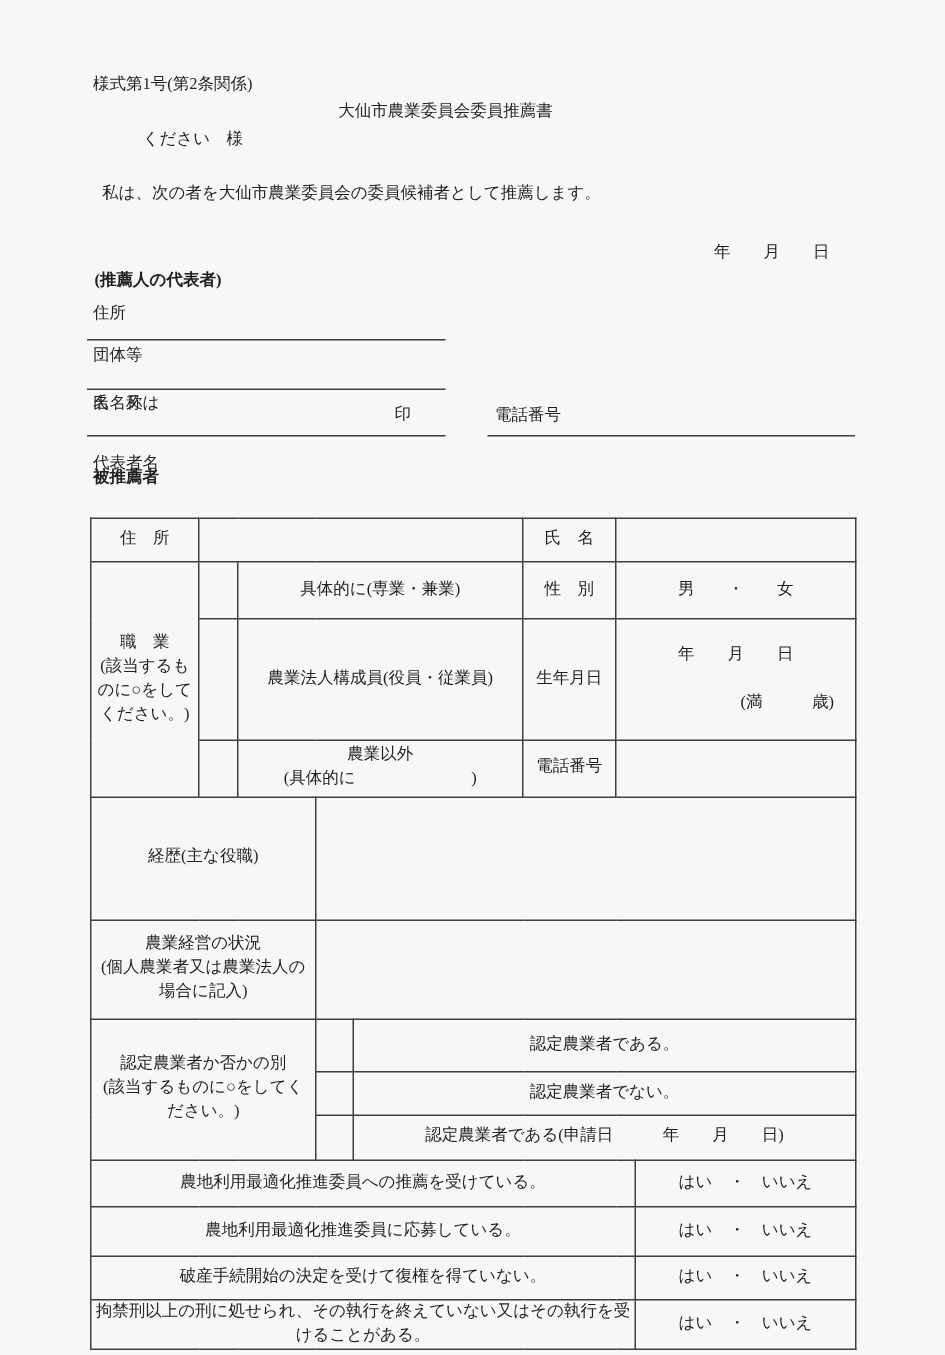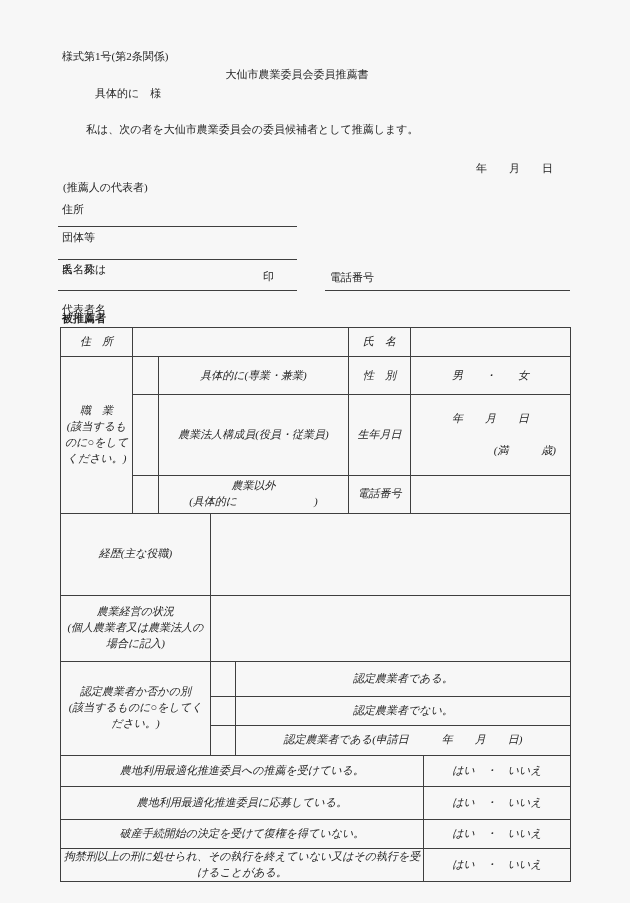--- a/index.html
+++ b/index.html
@@ -9,23 +9,23 @@
     font-family:"Liberation Serif","DejaVu Serif",serif;
     color:#1f1f1f;
     position:relative;
     overflow:hidden;
   }
   .abs{position:absolute;}
   .t{font-size:11px;line-height:1.3;white-space:pre;}
   .center594{left:0;width:594px;text-align:center;}
   .uline{position:absolute;height:0;border-bottom:1px solid #3f3f3f;}
   table.form{
-    position:absolute;left:60px;top:327px;
+    position:absolute;left:60px;top:345px;
     width:511px;
-    border-collapse:collapse;table-layout:fixed;font-style:italic;
+    border-collapse:collapse;table-layout:fixed;
   }
   table.form td{
     border:1px solid #3f3f3f;
     font-size:11px;
     line-height:1.45;
     text-align:center;
     vertical-align:middle;
     padding:0;
     white-space:pre-line;
     overflow:hidden;
@@ -35,25 +35,25 @@
   td.pl8{padding-left:8px;}
   td.pl12{padding-left:12px;}
   .bl1{display:block;text-align:center;}
   .bl2{display:block;text-align:right;padding-right:14px;}
 </style>
 </head>
 <body>
 
 <div class="abs t" style="left:62px;top:49px;">様式第1号(第2条関係)</div>
 <div class="abs t center594" style="top:67px;">大仙市農業委員会委員推薦書</div>
-<div class="abs t" style="left:95px;top:86px;">具体的に　様</div>
-<div class="abs t" style="left:86px;top:122px;">私は、次の者を大仙市農業委員会の委員候補者として推薦します。</div>
+<div class="abs t" style="left:95px;top:86px;">ください　様</div>
+<div class="abs t" style="left:68px;top:122px;">私は、次の者を大仙市農業委員会の委員候補者として推薦します。</div>
 <div class="abs t" style="left:476px;top:161px;">年　　月　　日</div>
 
-<div class="abs t" style="left:63px;top:180px;">(推薦人の代表者)</div>
+<div class="abs t" style="left:63px;top:180px;font-weight:bold;">(推薦人の代表者)</div>
 
 <div class="abs t" style="left:62px;top:202px;">住所</div>
 <div class="uline" style="left:58px;top:226px;width:239px;"></div>
 
 <div class="abs t" style="left:62px;top:230px;">団体等</div>
 <div class="abs t" style="left:62px;top:262px;">名　称</div>
 <div class="uline" style="left:58px;top:259px;width:239px;"></div>
 
 <div class="abs t" style="left:62px;top:262px;">氏名又は</div>
 <div class="abs t" style="left:62px;top:278px;margin-top:24px;">代表者名</div>

